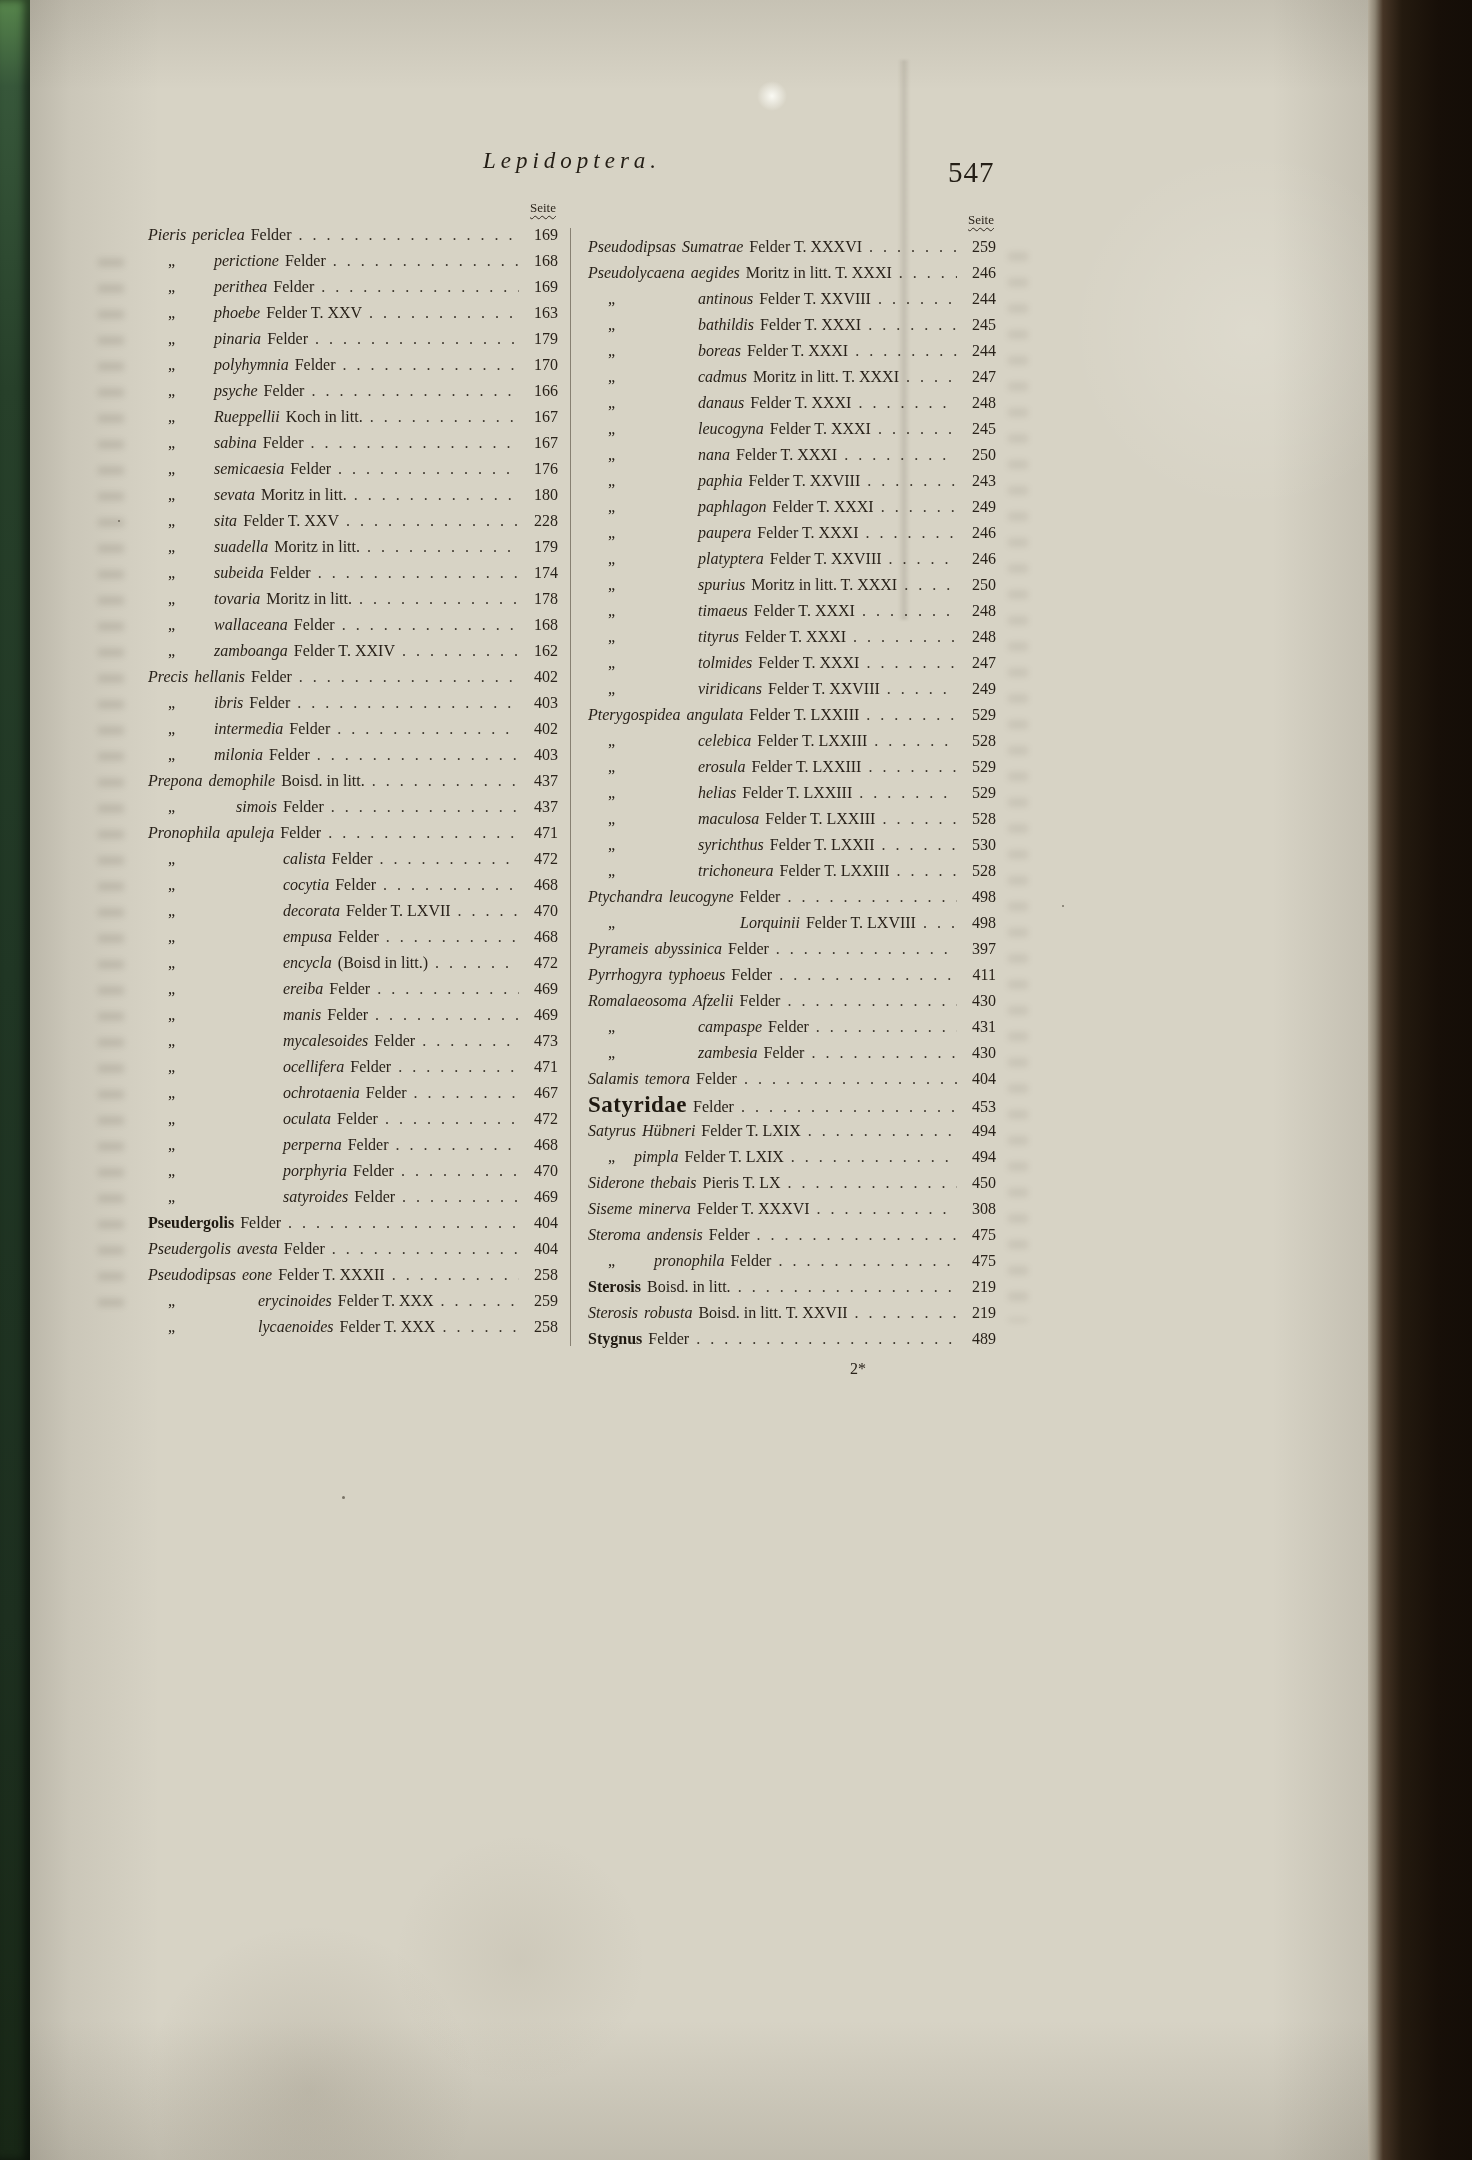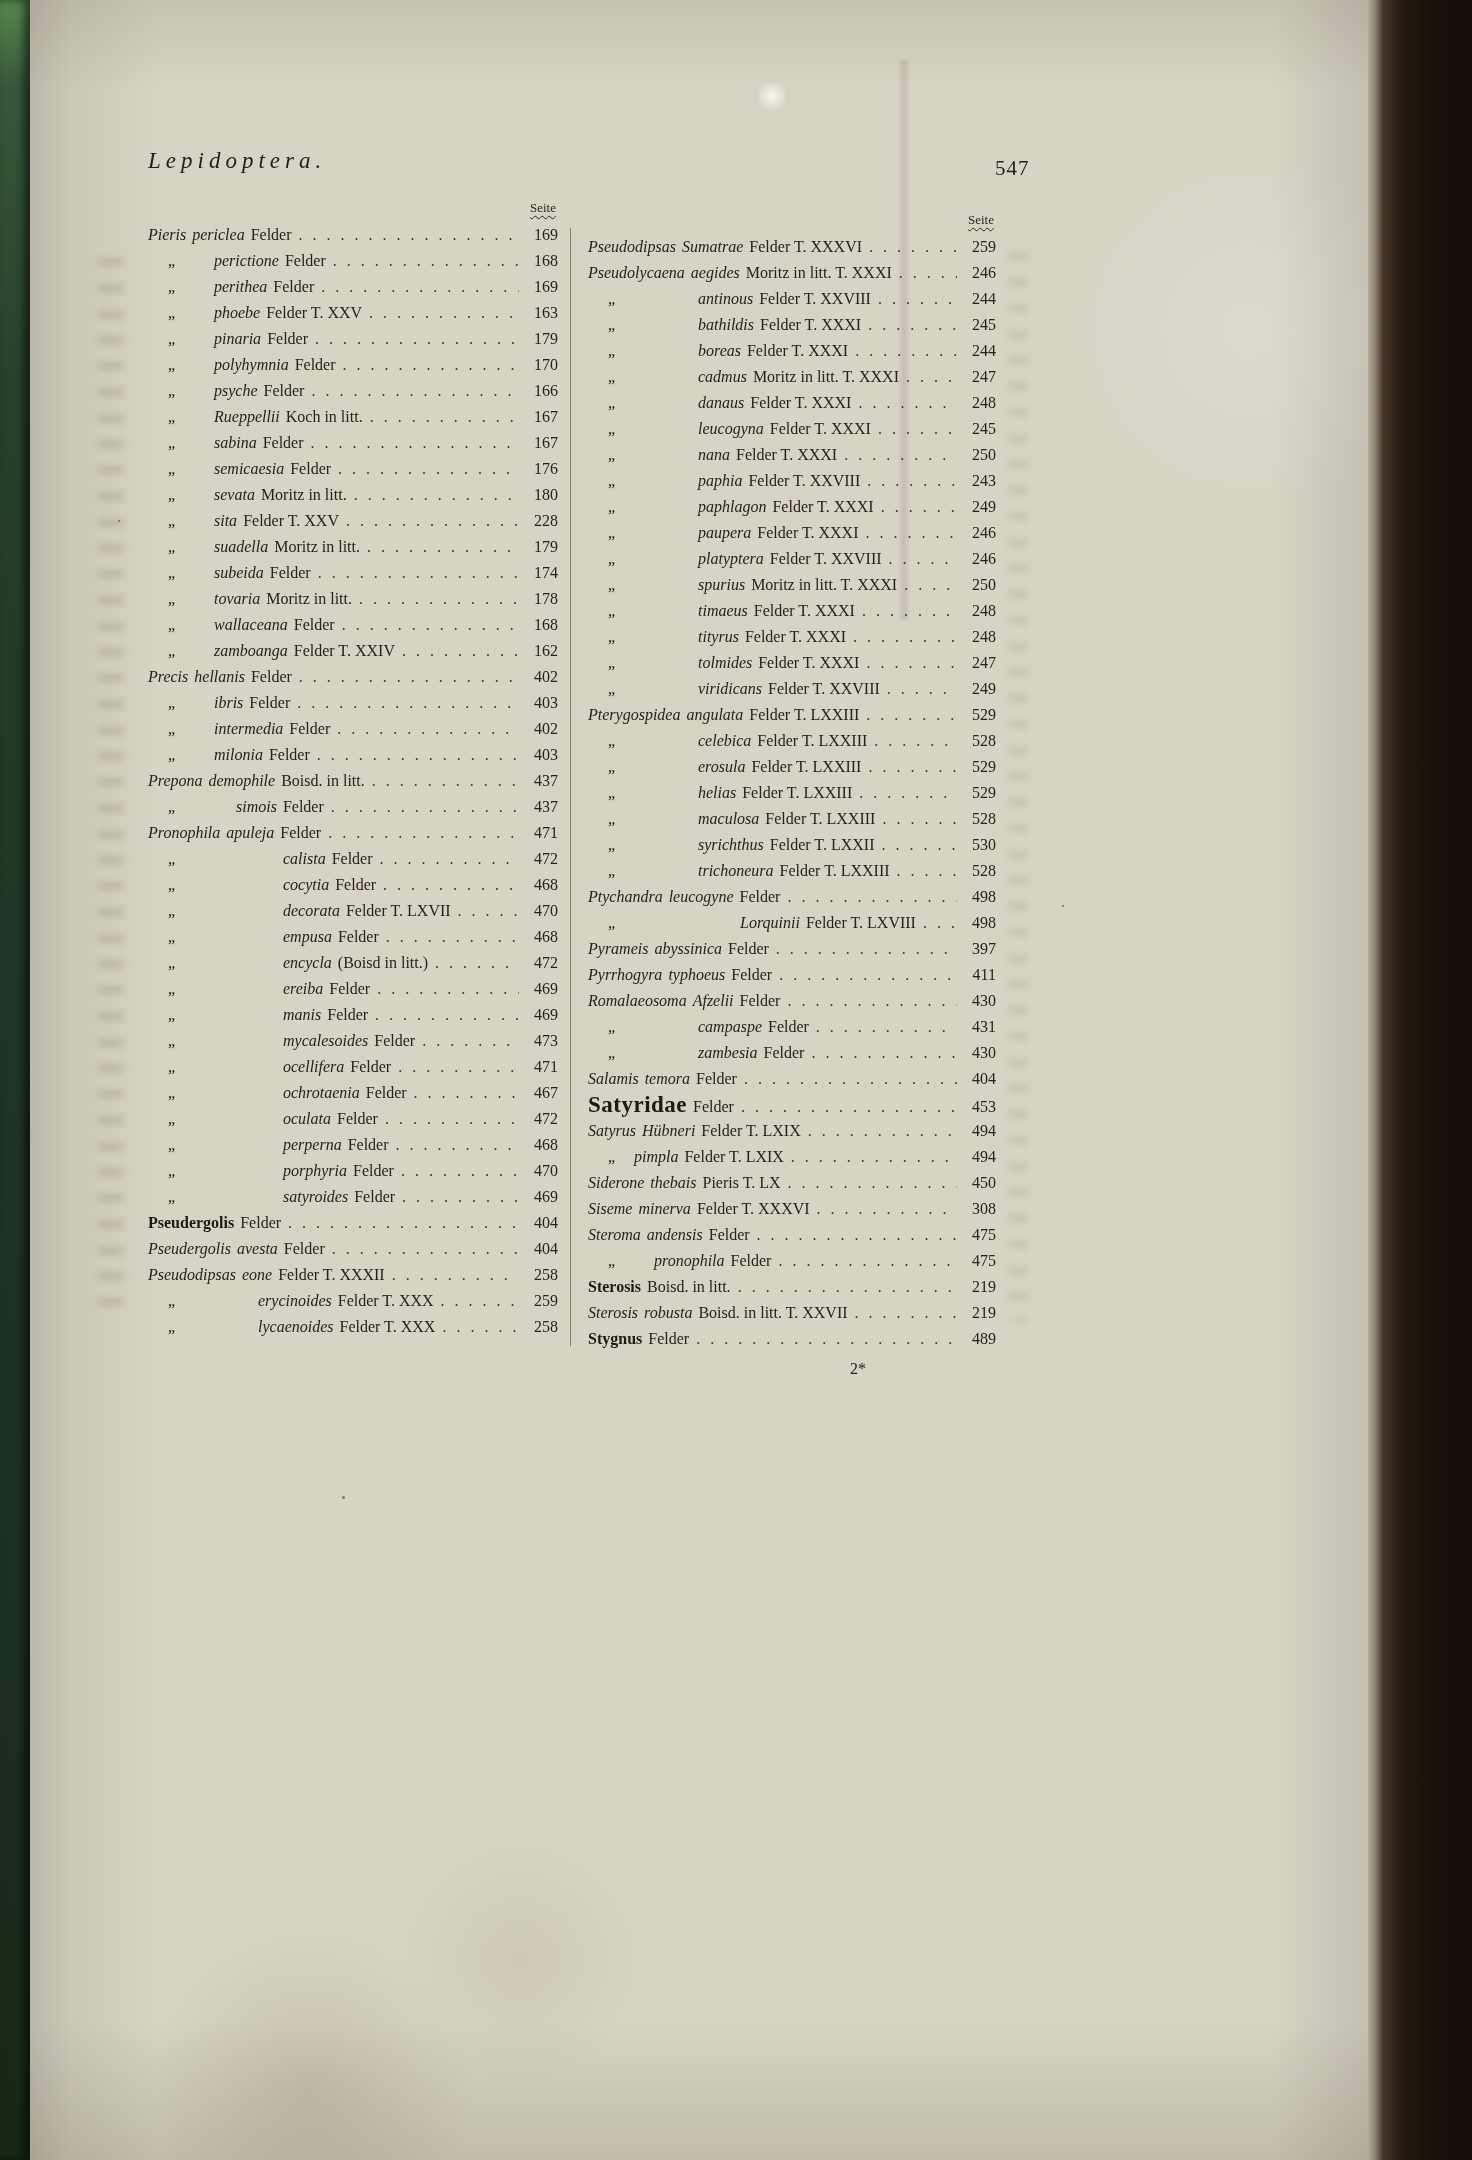--- a/index.html
+++ b/index.html
@@ -39,25 +39,25 @@
     position:absolute; left:0; top:0; bottom:0; width:30px;
     background:linear-gradient(to bottom, #57864c 0%, #37573a 4%, #27402a 18%, #203624 45%, #1d2f1f 75%, #182716 100%);
     box-shadow: inset -6px 0 8px rgba(0,0,0,.55);
   }
   .edge-dark {
     position:absolute; right:0; top:0; bottom:0; width:104px;
     background:linear-gradient(to right, #b5ad9c 0px, #8d8473 7px, #463526 15px, #241a0f 34px, #170f08 70px, #140d07 100%);
   }
 
   .header-title {
-    position:absolute; left:148px; top:148px; width:848px; text-align:left;
+    position:absolute; left:148px; top:148px; width:848px; text-align:center;
     font-style:italic; font-size:23px; letter-spacing:5px; color:#241e16;
   }
   .page-number {
-    position:absolute; left:948px; top:156px; font-size:21px; letter-spacing:1px; color:#241e16;margin-left:47px;
+    position:absolute; left:948px; top:156px; font-size:29px; letter-spacing:1px; color:#241e16;
   }
 
   .col { position:absolute; width:410px; }
   .col-left  { left:148px; top:200px; }
   .col-right { left:588px; top:212px; width:408px; }
   .seite {
     text-align:right; font-size:13px; padding-right:2px; margin-bottom:6px; color:#2d261d;
     text-decoration:underline; text-decoration-style:wavy; text-decoration-thickness:1px; text-underline-offset:3px;
   }
   .col-rule {

